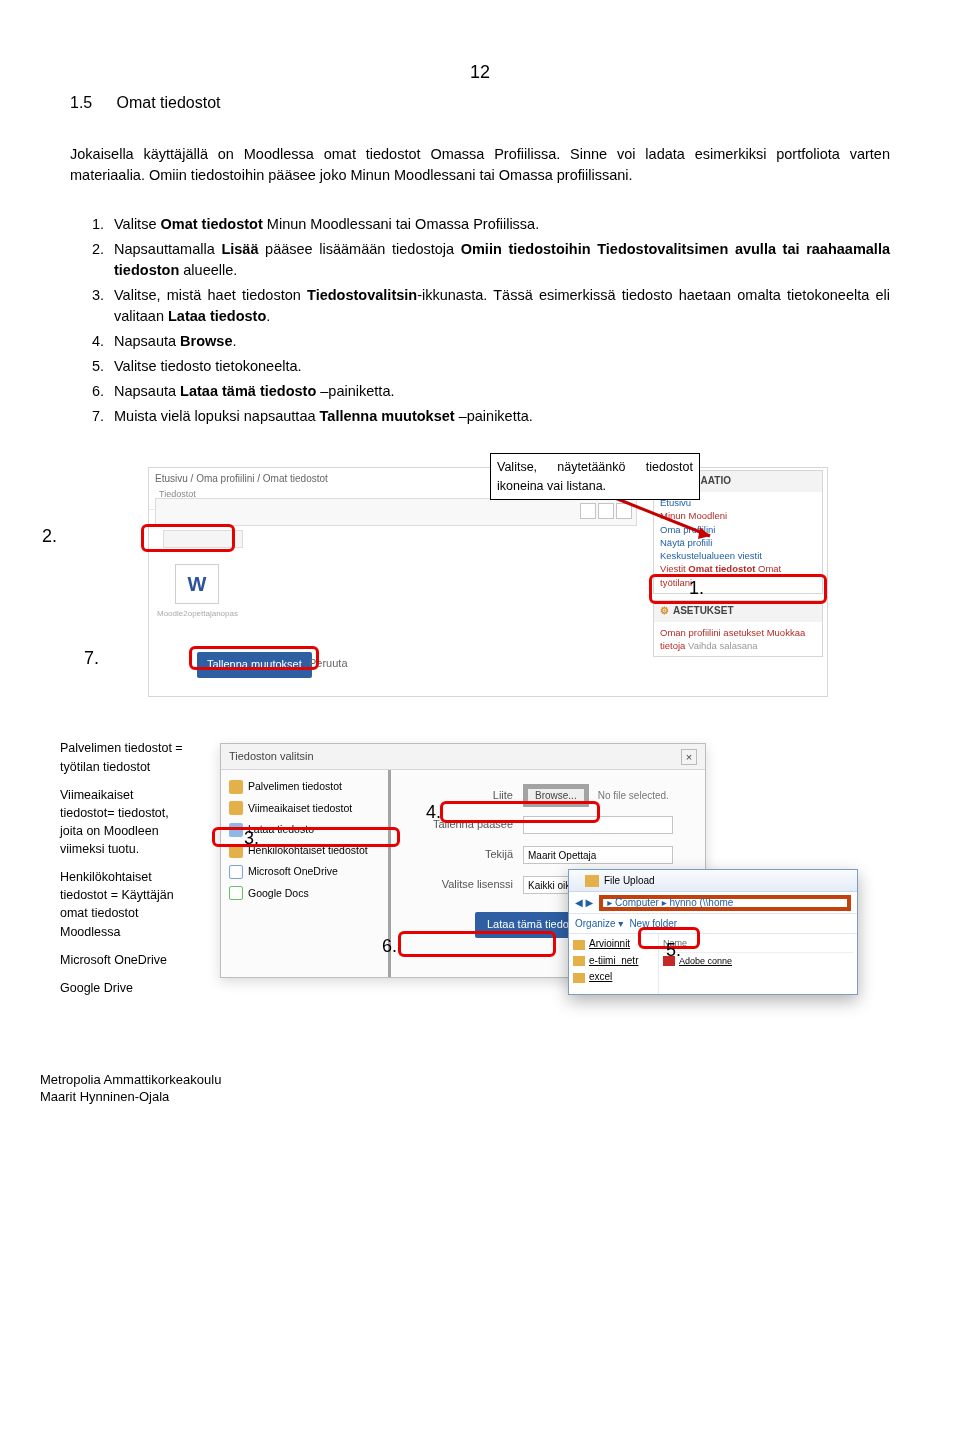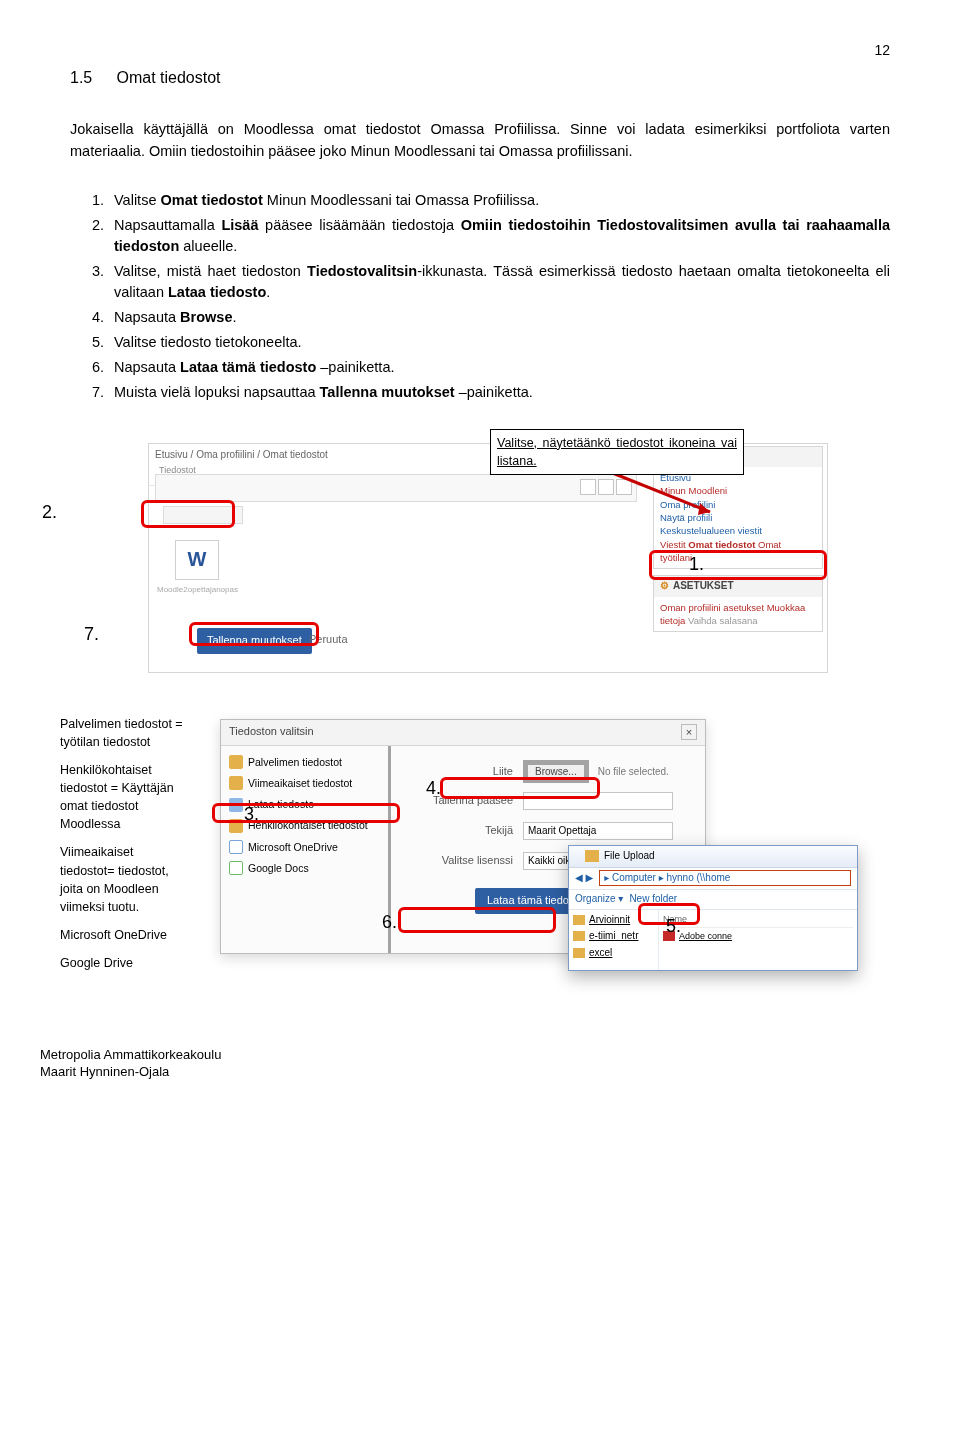--- a/index.html
+++ b/index.html
@@ -7,35 +7,35 @@
     font-family: Arial, Helvetica, sans-serif;
     font-size: 14.5px;
     color: #000;
     margin: 0;
     padding: 40px 70px 40px 70px;
     width: 960px;
     background: #fff;
     line-height: 1.45;
     position: relative;
   }
-  .page-number { text-align: right; font-size: 14px; margin-bottom: 6px; }
+  .page-number { text-align: center; font-size: 18px; margin-bottom: 6px; margin-top: 19px; }
   h2.section { font-size: 16px; font-weight: normal; margin: 0 0 30px 0; }
   h2.section .num { display: inline-block; width: 42px; }
   p.intro { text-align: justify; margin: 0 0 28px 0; }
   ol.steps { margin: 0 0 40px 0; padding-left: 38px; }
   ol.steps li { margin-bottom: 4px; text-align: justify; padding-left: 6px; }
   b { font-weight: bold; }
 
   
   .shot-wrap { position: relative; margin-bottom: 42px; }
   .callout-box {
     position: absolute; border:1px solid #000; background:#fff;
     font-size:12.5px; padding:4px 6px; z-index: 40; text-align: justify;
   }
-  .callout1 { top:-14px; left:420px; width:254px;text-decoration:underline; }
+  .callout1 { top:-14px; left:420px; width:210px; }
   .arrow-callout1 {
     position:absolute; top:24px; left:530px; width:120px; height:60px; z-index:39;
   }
   .moodle-shot {
     position: relative; width: 680px; height: 230px; margin-left: 78px;
     border:1px solid #d6d6d6; background: #fff;
   }
   .ms-top { position:absolute; top:0; left:0; right:180px; height:42px;
     border-bottom:1px solid #e8e8e8; }
   .ms-bc { position:absolute; top:4px; left:6px; font-size:10px; color:#666;text-align:center;}
@@ -118,21 +118,21 @@
 
   
   .win { position:absolute; left:498px; top:130px; width:290px; height:126px;
     border:1px solid #7a9cc6; background:#fff; box-shadow:0 6px 16px rgba(0,0,0,.3);
     font-size:10px; z-index:20; overflow:hidden;}
   .win-title { height:22px; background:linear-gradient(#fafcff,#e4ecf6);
     border-bottom:1px solid #cbd7e6; display:flex; align-items:center; padding:0 16px; gap:5px;}
   .win-title .foldico{width:14px;height:12px;background:#e4b04a;}
   .win-bc { height:22px; border-bottom:1px solid #e0e6ee; display:flex; align-items:center;
     padding:0 6px; color:#1f5fa6;}
-  .win-bc .pathbox{ border:1px solid #c2410c; height:16px; flex:1; margin-left:6px;
+  .win-bc .pathbox{ border:4px solid #c2410c; height:16px; flex:1; margin-left:6px;
     padding:0 4px; display:flex; align-items:center;}
   .win-toolbar{ height:20px; border-bottom:1px solid #e0e6ee; display:flex;
     align-items:center; padding:0 6px; gap:6px; color:#1f5fa6;}
   .win-panes{ display:flex; height:calc(100% - 64px);text-decoration:underline;}
   .win-side{ width:90px; border-right:1px solid #e6ecf3; padding:3px 4px;}
   .win-side .item{ display:flex; align-items:center; gap:4px; margin-bottom:2px;}
   .win-side .item .fi{width:12px;height:10px;background:#e4b04a;}
   .win-main{ flex:1; padding:3px 4px;}
   .win-main .hdr{ color:#666; border-bottom:1px solid #eee; padding-bottom:1px;
     margin-bottom:2px; font-size:9px;}
@@ -243,22 +243,22 @@
   </div>
   <div class="rednum n2">2.</div>
   <div class="rednum n7">7.</div>
   <div class="rednum n1">1.</div>
 </div>
 
 <div class="shot2-wrap">
 
   <div class="legend">
     <p>Palvelimen tiedostot = työtilan tiedostot</p>
+    <p>Viimeaikaiset tiedostot= tiedostot, joita on Moodleen viimeksi tuotu.</p>
     <p>Henkilökohtaiset tiedostot = Käyttäjän omat tiedostot Moodlessa</p>
-    <p>Viimeaikaiset tiedostot= tiedostot, joita on Moodleen viimeksi tuotu.</p>
     <p>Microsoft OneDrive</p>
     <p>Google Drive</p>
   </div>
 
   <div class="picker-shot">
     <div class="picker-hd">
       <span>Tiedoston valitsin</span>
       <span class="x">×</span>
     </div>
     <div class="picker-body">

